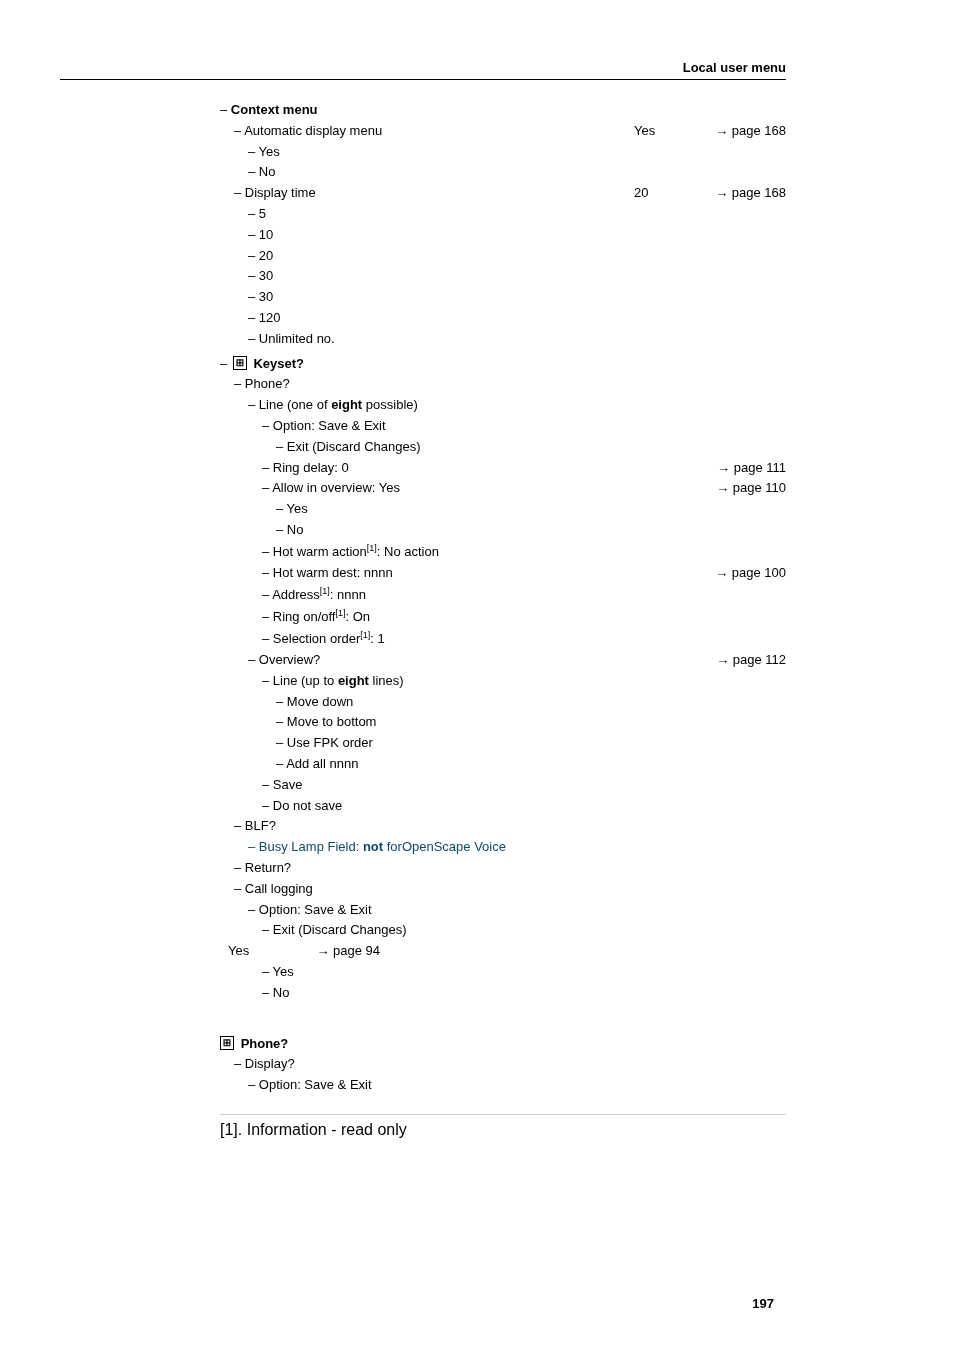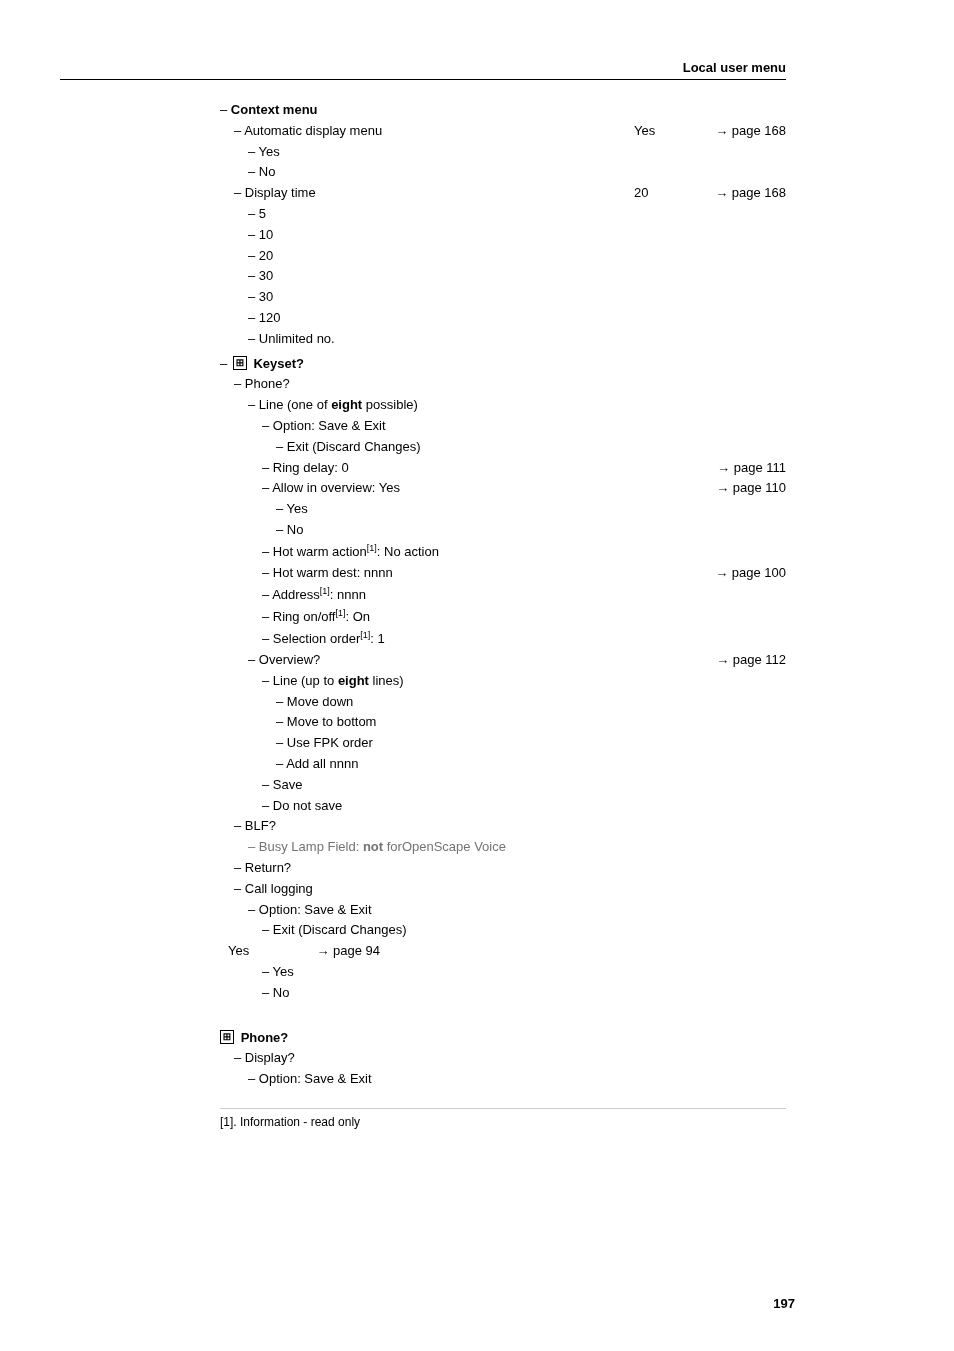--- a/index.html
+++ b/index.html
@@ -59,30 +59,30 @@
       width: 60px;
       padding-left: 8px;
     }
     .row-ref {
       width: 100px;
       text-align: right;
     }
     .page-num {
       position: absolute;
       bottom: 40px;
-      right: 51px;
+      right: 72px;
       font-size: 13px;
       font-weight: bold;
     }
     .footnote {
       margin-top: 10px;
-      font-size: 12px;
+      font-size: 16px;
     }
     .gray-text {
-      color: #737373;
+      color: #0c4a6e;
     }
     sup {
       font-size: 9px;
     }
     .section-gap {
       margin-top: 4px;
     }
     .section-gap-lg {
       margin-top: 8px;
     }
@@ -433,21 +433,21 @@
     </div>
 
     <div class="row">
       <div class="row-label indent-3">
         <span class="dash"></span><span>No</span>
       </div>
       <div class="row-value"></div>
       <div class="row-ref"></div>
     </div>
 
-    <div class="row section-gap-lg" style="margin-top:24px;">
+    <div class="row section-gap-lg" style="margin-top:30px;">
       <div class="row-label indent-0" style="padding-left:0;">
         <span style="display:inline-block;width:14px;height:14px;border:1.5px solid #000;position:relative;vertical-align:middle;top:-1px;text-align:center;line-height:12px;font-size:10px;font-weight:bold;margin-right:3px;">⊞</span>
         <span class="bold">Phone?</span>
       </div>
       <div class="row-value"></div>
       <div class="row-ref"></div>
     </div>
 
     <div class="row">
       <div class="row-label indent-1">

